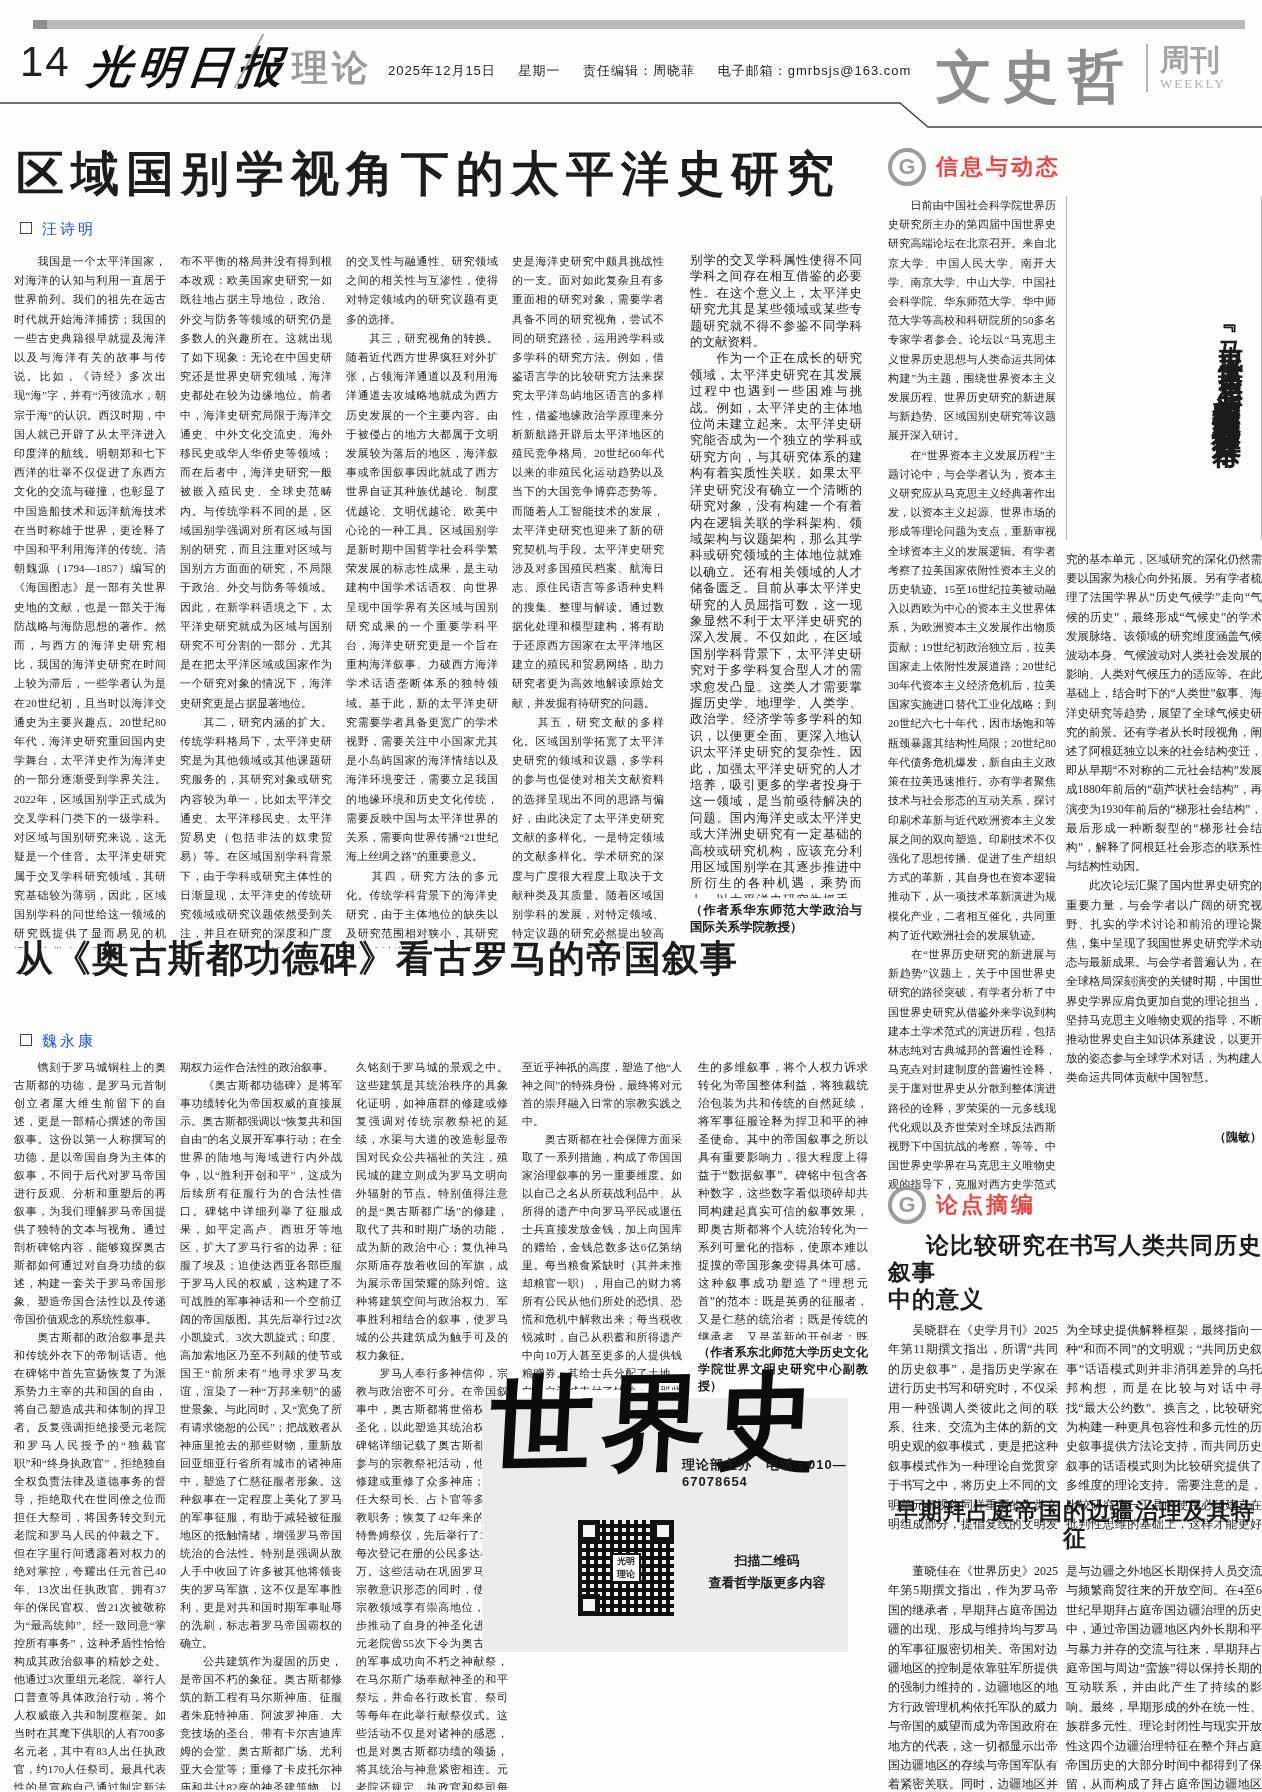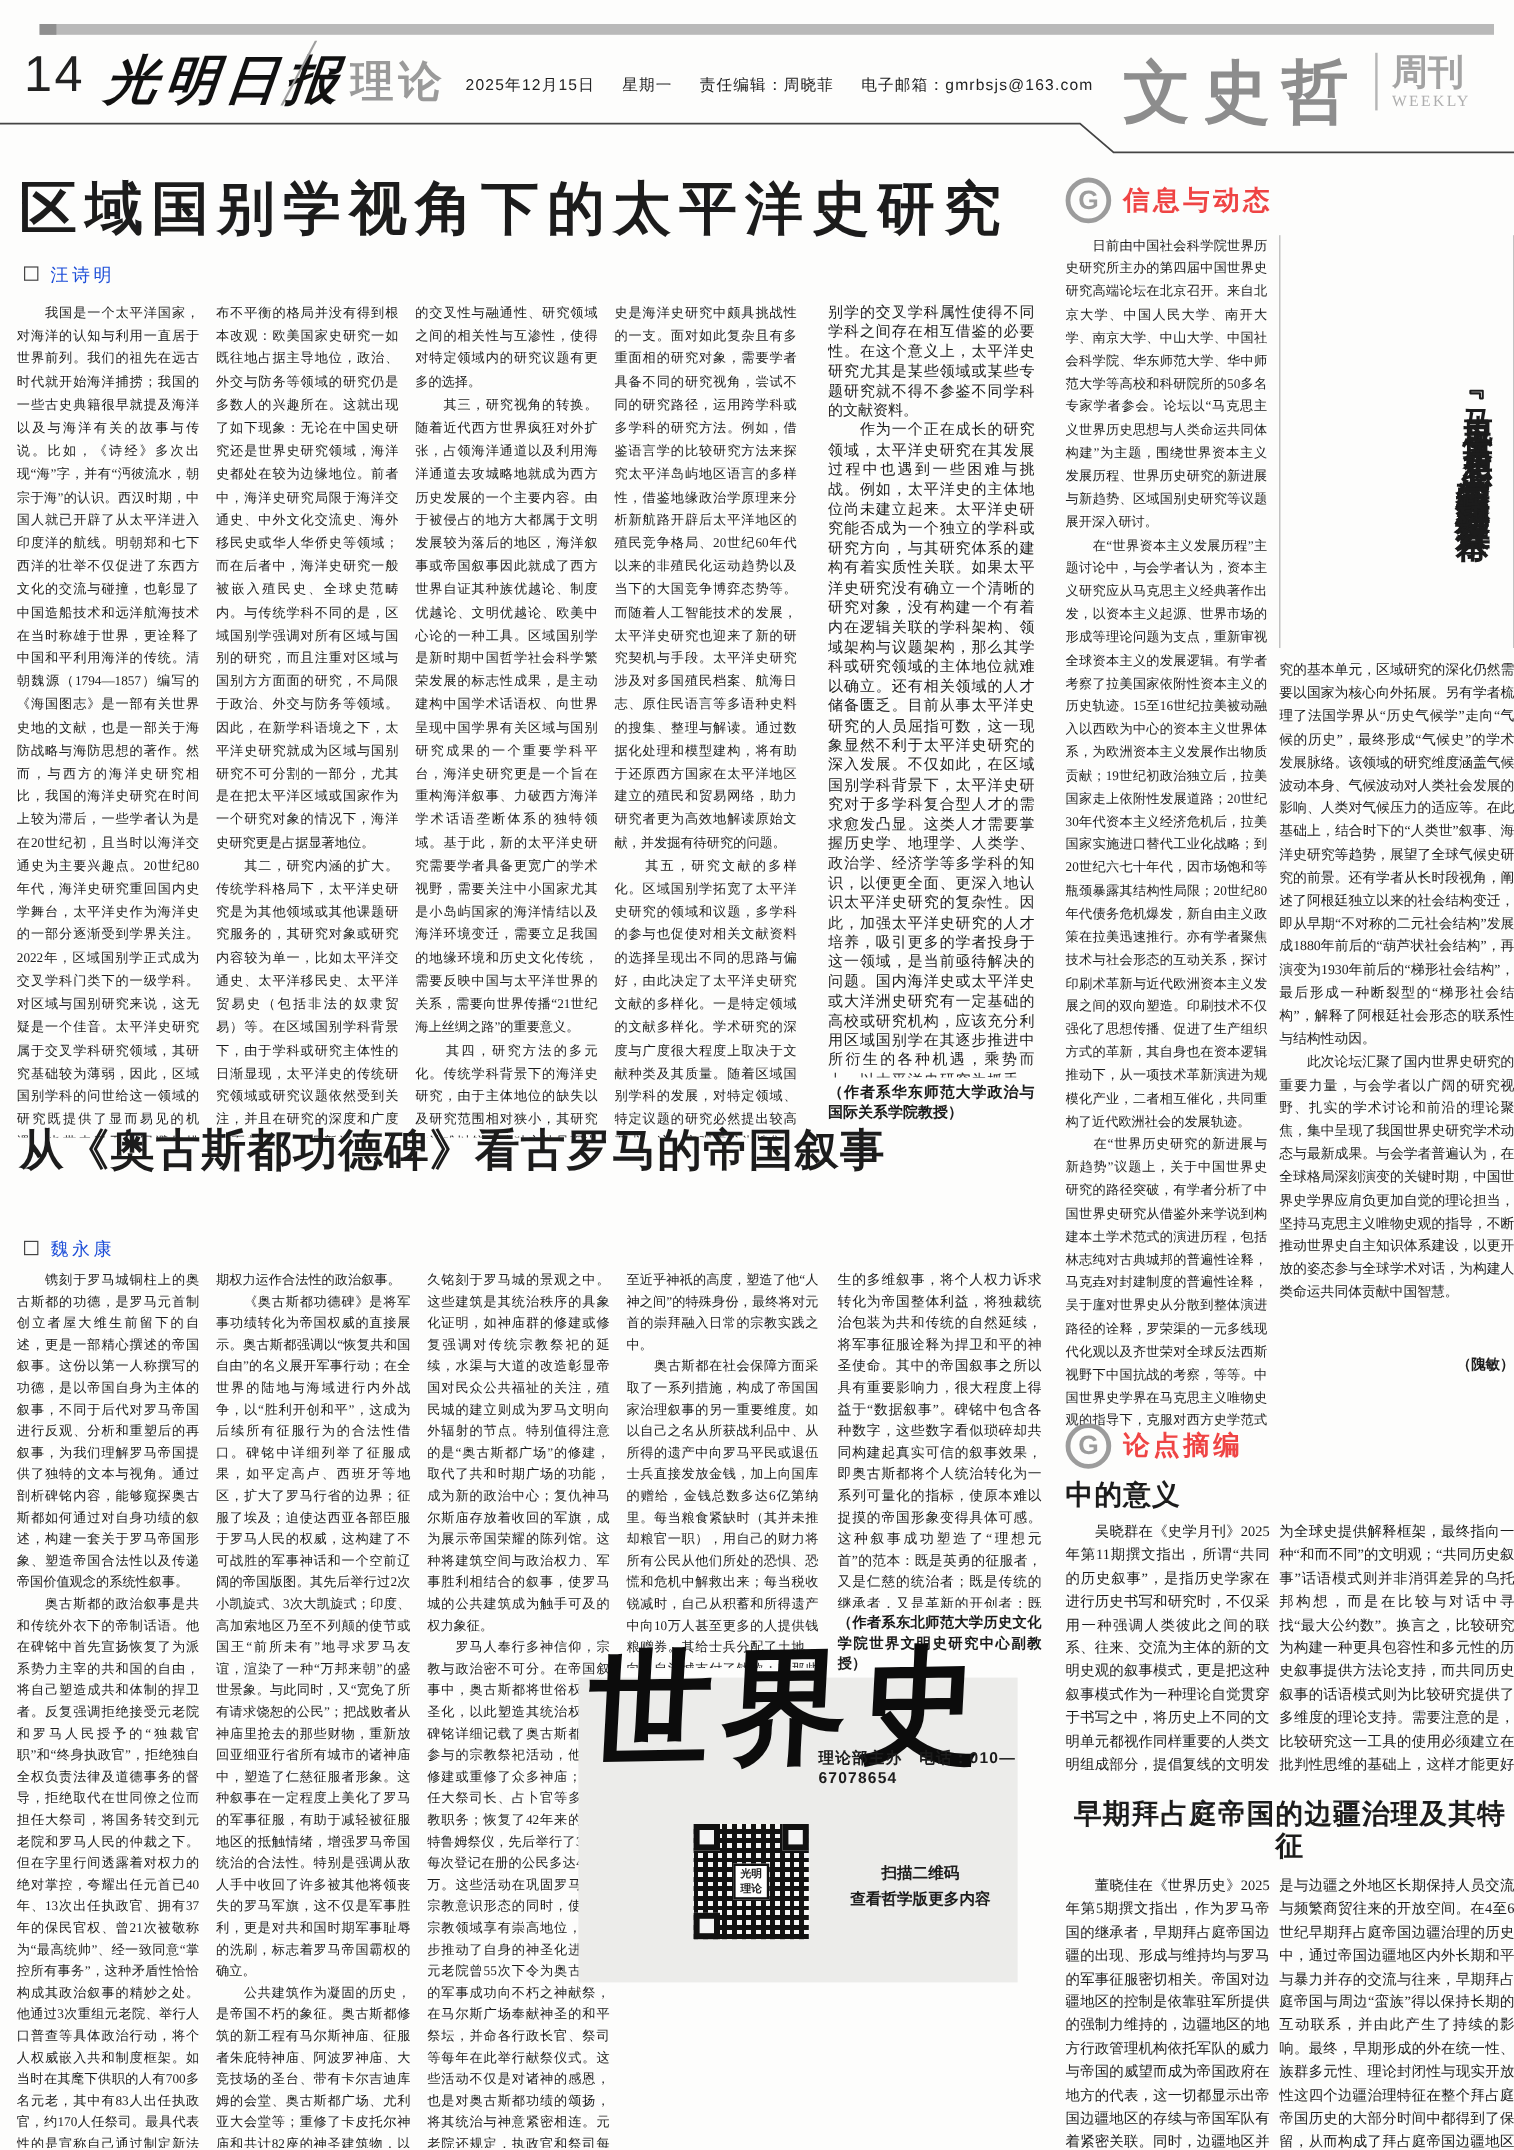--- a/index.html
+++ b/index.html
@@ -173,20 +173,21 @@
     <div>查看哲学版更多内容</div>
   </div>
 </div>
 
 <div class="abs secthead" style="left:888px;top:1186px;">
   <span class="glogo">G</span>
   <span class="secttitle">论点摘编</span>
 </div>
 <div class="abs" style="left:888px;top:1232px;width:374px;">
   <div class="digest-h1">
+    <div style="text-indent:38px;">论比较研究在书写人类共同历史叙事</div>
     <div>中的意义</div>
   </div>
   <div class="colrow" style="margin-top:8px;">
     <div class="digest-body" style="width:170px;height:214px;margin-right:8px;">　　吴晓群在《史学月刊》2025年第11期撰文指出，所谓“共同的历史叙事”，是指历史学家在进行历史书写和研究时，不仅采用一种强调人类彼此之间的联系、往来、交流为主体的新的文明史观的叙事模式，更是把这种叙事模式作为一种理论自觉贯穿于书写之中，将历史上不同的文明单元都视作同样重要的人类文明组成部分，提倡复线的文明发展观。比较研究与共同历史叙事的结合，是方法论与学术伦理的统一。比较研究既能通过解构霸权叙事为多元文明赋权，又能通过揭示互动逻辑</div>
     <div class="digest-body" style="width:196px;height:214px;">为全球史提供解释框架，最终指向一种“和而不同”的文明观；“共同历史叙事”话语模式则并非消弭差异的乌托邦构想，而是在比较与对话中寻找“最大公约数”。换言之，比较研究为构建一种更具包容性和多元性的历史叙事提供方法论支持，而共同历史叙事的话语模式则为比较研究提供了多维度的理论支持。需要注意的是，比较研究这一工具的使用必须建立在批判性思维的基础上，这样才能更好地认识人类文明的共同命运，并为解决当代全球性问题提供历史智慧。</div>
   </div>
 </div>
 <div class="abs" style="left:888px;top:1498px;width:374px;">
   <div class="digest-h1" style="text-align:center;">早期拜占庭帝国的边疆治理及其特征</div>
   <div class="colrow" style="margin-top:10px;">

